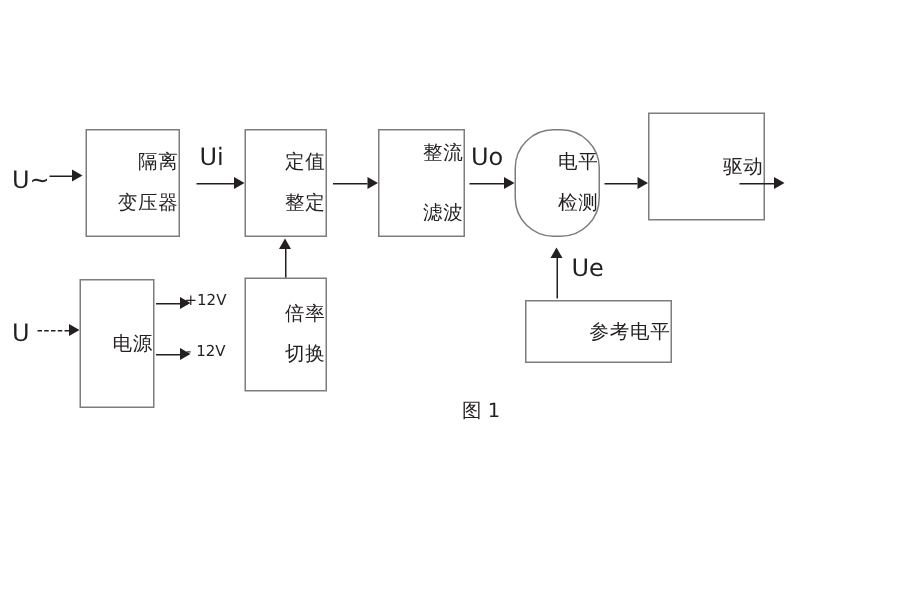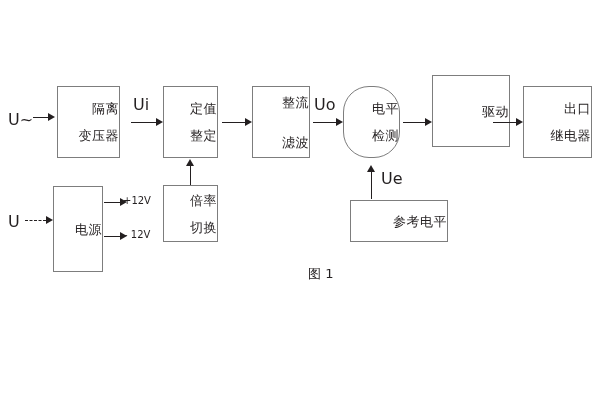--- a/index.html
+++ b/index.html
@@ -175,24 +175,20 @@
 
   <div class="blk one" style="left:432px; top:75px; width:78px; height:72px;">
     <span class="ln">驱动</span>
   </div>
 
   <div class="harr" style="left:493px; top:118px; width:30px;">
     <div class="shaft" style="width:23px;"></div>
     <div class="head" style="left:23px;"></div>
   </div>
 
-  <div class="blk" style="left:523px; top:86px; width:69px; height:72px;">
-    <span class="ln">出口</span>
-    <span class="ln">继电器</span>
-  </div>
 
   <div class="lbl" style="left:8px; top:214px;">U</div>
 
   <div class="harr dash" style="left:25px; top:216px; width:28px;">
     <div class="shaft" style="width:21px;"></div>
     <div class="head" style="left:21px;"></div>
   </div>
 
   <div class="blk one" style="left:53px; top:186px; width:50px; height:86px;">
     <span class="ln">电源</span>
@@ -203,21 +199,21 @@
     <div class="head" style="left:16px;"></div>
   </div>
   <div class="lbl sm" style="left:123px; top:196px;">+12V</div>
 
   <div class="harr" style="left:104px; top:232px; width:23px;">
     <div class="shaft" style="width:16px;"></div>
     <div class="head" style="left:16px;"></div>
   </div>
   <div class="lbl sm" style="left:124px; top:230px;">- 12V</div>
 
-  <div class="blk" style="left:163px; top:185px; width:55px; height:57px;">
+  <div class="blk" style="left:163px; top:185px; width:55px; height:76px;">
     <span class="ln">倍率</span>
     <span class="ln">切换</span>
   </div>
 
   <div class="varr" style="left:186px; top:159px; height:26px;">
     <div class="head"></div>
     <div class="shaft" style="height:19px;"></div>
   </div>
 
   <div class="blk one" style="left:330px; top:200px; width:98px; height:42px;margin-left:20px;">

